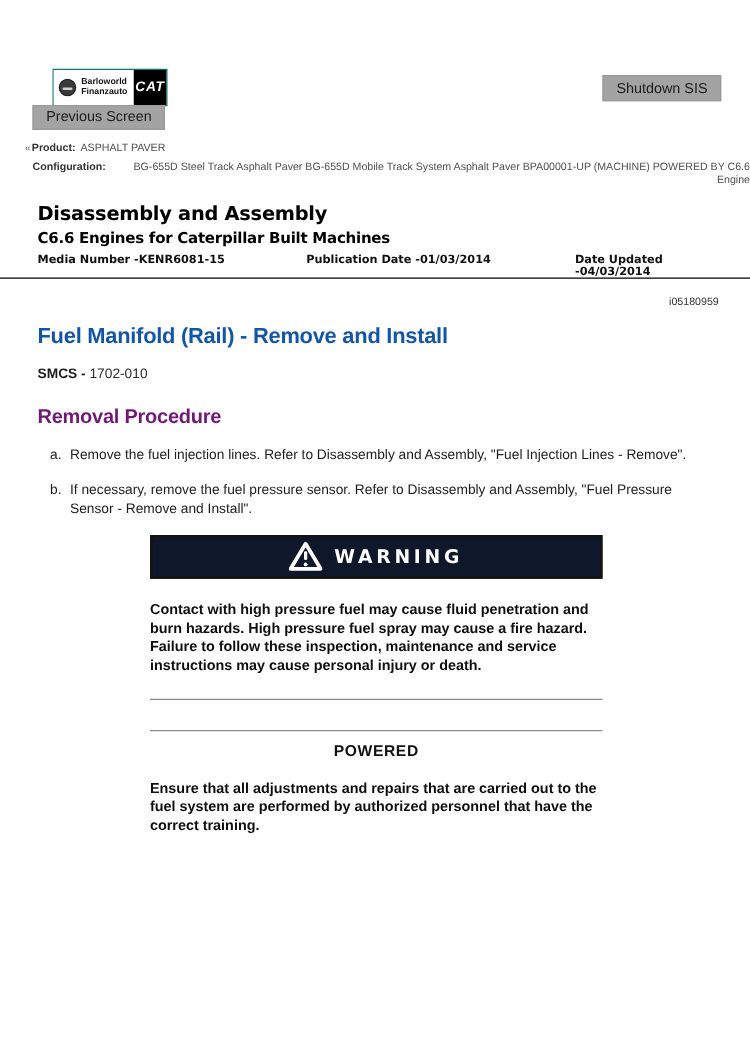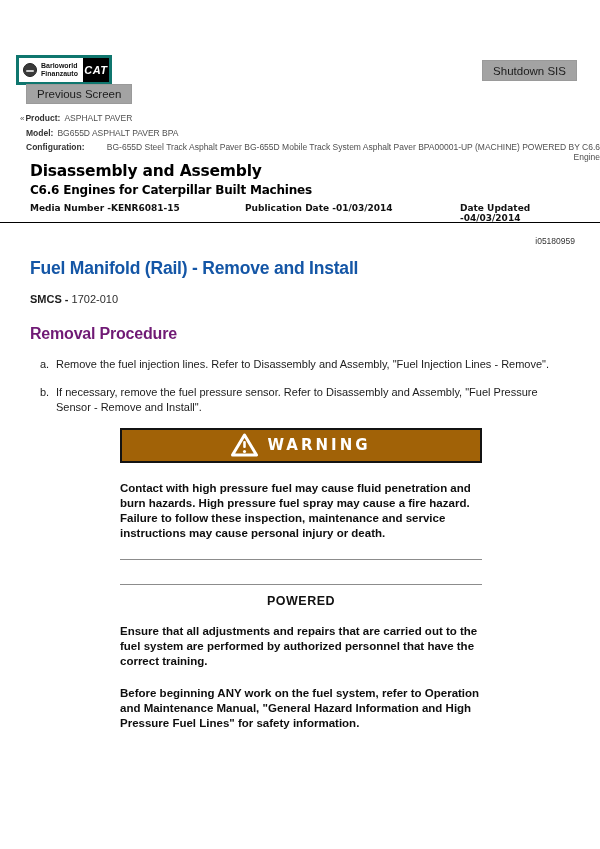--- a/index.html
+++ b/index.html
@@ -2,21 +2,21 @@
 <html><head>
 <meta charset="utf-8">
 <style>
   * { margin:0; padding:0; box-sizing:border-box; }
   html,body { background:#fff; }
   .page {
     position:relative; width:600px; height:849px; background:#fff;
     font-family:"Liberation Sans", sans-serif; color:#1a1a1a; overflow:hidden;
   }
   
-  .logo { position:absolute; left:16px; top:55px; display:flex; align-items:stretch; height:30px; border:3px solid #0f766e; background:#fff; }
+  .logo { position:absolute; left:42px; top:55px; display:flex; align-items:stretch; height:30px; border:1px solid #0f766e; background:#fff; }
   .logo-left { display:flex; align-items:center; gap:4px; padding:2px 5px 2px 4px; background:#fff; }
   .globe { width:14px; height:14px; border-radius:50%; background:#3a3a3a; border:1px solid #222; position:relative; flex:0 0 auto; }
   .globe:after { content:""; position:absolute; left:2px; right:2px; top:6px; height:2px; background:#cfcfcf; border-radius:2px; }
   .brand { font-size:7px; font-weight:bold; line-height:1.15; color:#111; letter-spacing:0; }
   .cat-box { background:#000; color:#fff; width:26px; display:flex; align-items:center; justify-content:center; font-weight:bold; font-size:11px; font-style:italic; letter-spacing:0.5px; }
   .btn { background:#a3a3a3; border:1px solid #9a9a9a; color:#1c1c1c; font-size:11.5px; font-family:"Liberation Sans",sans-serif; padding:2px 10px; }
   .prev-btn { position:absolute; left:26px; top:84px; height:20px; }
   .sis-title { position:absolute; left:0; right:0; top:60px; text-align:center; font-family:"DejaVu Serif","Liberation Serif",serif; font-weight:bold; font-size:15px; color:#000; letter-spacing:0.3px; }
   .shutdown-btn { position:absolute; right:23px; top:60px; height:21px; }
   
@@ -78,24 +78,20 @@
 
 
   <button class="btn shutdown-btn">Shutdown SIS</button>
 
   <div class="prod-info">
     <div class="prod-row">
       <span class="collapse">«</span>
       <span class="prod-label">Product:</span>
       <span class="prod-val">ASPHALT PAVER</span>
     </div>
-    <div class="prod-row" style="padding-left:6px;">
-      <span class="prod-label">Model:</span>
-      <span class="prod-val">BG655D ASPHALT PAVER BPA</span>
-    </div>
     <div class="prod-row" style="padding-left:6px;text-align:right;">
       <span class="prod-label">Configuration:</span>
       <span class="prod-val">BG-655D Steel Track Asphalt Paver BG-655D Mobile Track System Asphalt Paver BPA00001-UP (MACHINE) POWERED BY C6.6 Engine</span>
     </div>
   </div>
 
   <div class="doc-head">
     <div class="doc-section">Disassembly and Assembly</div>
     <div class="doc-sub">C6.6 Engines for Caterpillar Built Machines</div>
     <div class="media-row">
@@ -124,34 +120,33 @@
         <span class="step-marker">a.</span>
         <span class="step-text">Remove the fuel injection lines. Refer to Disassembly and Assembly, "Fuel Injection Lines - Remove".</span>
       </div>
       <div class="step">
         <span class="step-marker">b.</span>
         <span class="step-text">If necessary, remove the fuel pressure sensor. Refer to Disassembly and Assembly, "Fuel Pressure Sensor - Remove and Install".</span>
       </div>
     </div>
 
     <div class="hazard">
-      <div class="warn-box" id="warn-box" style="background: #a16207;">
+      <div class="warn-box" id="warn-box" style="background: #0f172a;">
         <svg class="warn-tri" width="27" height="24" viewBox="0 0 54 48">
           <path d="M27 4 L51 44 L3 44 Z" fill="none" stroke="#ffffff" stroke-width="6" stroke-linejoin="round"></path>
           <rect x="24.4" y="16" width="5.2" height="14" rx="2.2" fill="#ffffff"></rect>
           <circle cx="27" cy="37" r="3.1" fill="#ffffff"></circle>
         </svg>
         <span class="warn-label">WARNING</span>
       </div>
 
       <div class="warn-text">Contact with high pressure fuel may cause fluid penetration and burn hazards. High pressure fuel spray may cause a fire hazard. Failure to follow these inspection, maintenance and service instructions may cause personal injury or death.</div>
 
       <hr class="rule rule1">
       <hr class="rule rule2">
 
       <div class="notice-label">POWERED</div>
 
       <div class="notice-p">Ensure that all adjustments and repairs that are carried out to the fuel system are performed by authorized personnel that have the correct training.</div>
-      <div class="notice-p">Before beginning ANY work on the fuel system, refer to Operation and Maintenance Manual, "General Hazard Information and High Pressure Fuel Lines" for safety information.</div>
     </div>
   </div>
 
 </div>
 
 </body></html>

